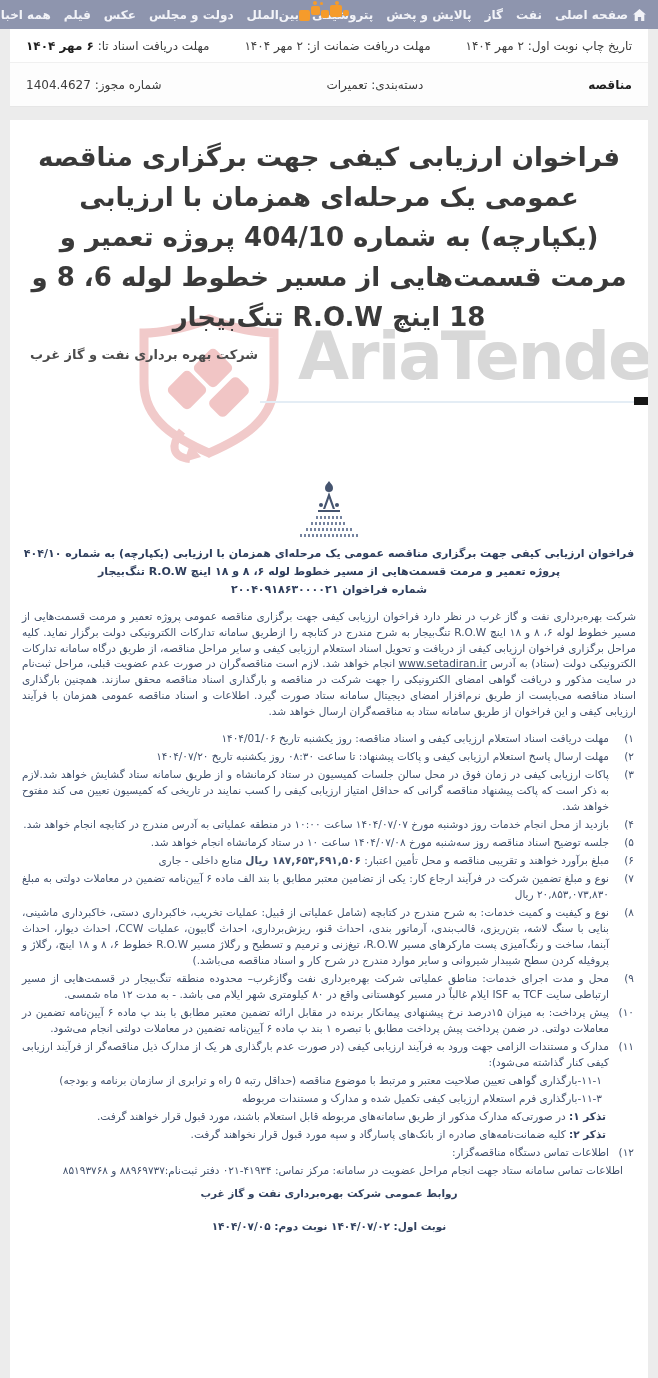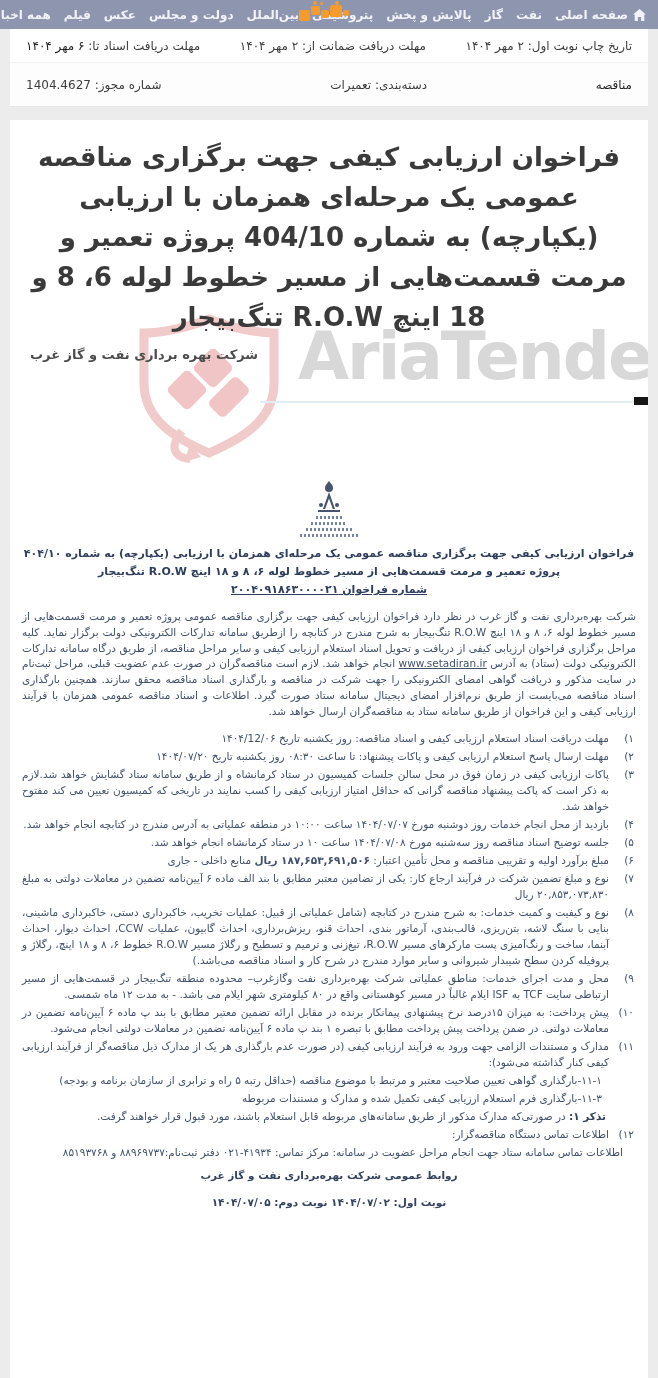--- a/index.html
+++ b/index.html
@@ -25,21 +25,21 @@
   .shana .b5{left:44px;top:9px;width:6px;height:6px}
   .shana .d1{left:14px;top:0;width:4px;height:4px}
   .shana .d2{left:21px;top:1px;width:3px;height:3px}
   .shana .d3{left:36px;top:0;width:4px;height:4px}
   
   .meta-card{background:#fff;margin:0 10px;border-bottom:1px solid #e6e6e6}
   .meta-row{display:flex;justify-content:space-between;align-items:center;font-size:12px;color:#3d3d3d;padding:0 10px}
   .meta-row .cell{padding:0 6px}
   .r1{height:33px;border-bottom:1px solid #f0f0f0}
   .r2{height:43px;background:#fdfdfd}
-  .bold{font-weight:normal;color:#1f1f1f}
+  .bold{font-weight:bold;color:#1f1f1f}
   
   .card{
     background:#fff;margin:13px 10px 0;position:relative;overflow:hidden;
     height:1371px;box-sizing:border-box;border-bottom:1px solid #dedede;
   }
   .title{
     font-size:26px;line-height:40px;font-weight:bold;color:#3a3a3a;
     text-align:center;margin:17px 12px 0;position:relative;z-index:2;
   }
   .company{
@@ -58,31 +58,31 @@
   .scan{
     position:relative;z-index:2;margin:119px 12px 0;
     color:#41506b;font-size:10.5px;line-height:16px;
   }
   .emblem{width:130px;margin:0 auto;text-align:center}
   .emblem svg{display:block;margin:0 auto}
   .cap{height:3px;margin:3px auto 0;background:repeating-linear-gradient(90deg,#5d6e8e 0 2px,rgba(0,0,0,0) 2px 4px);opacity:.85}
   .cap.c1{width:26px}.cap.c2{width:36px}.cap.c3{width:46px}.cap.c4{width:58px}
   .sh{font-weight:bold;text-align:center;color:#2f3e5c;margin:8px 0 0;font-size:11px;line-height:18px}
   .sh + .sh{margin-top:0}
-  .sh3{text-decoration:underline}
+  .sh3{}
   .para{text-align:justify;margin-top:10px;line-height:15.8px}
   .lnk{text-decoration:underline}
   .items{margin-top:5px}
   .item{position:relative;padding-right:27px;margin-top:2px;text-align:justify}
   .item .num{position:absolute;right:2px;top:0}
   .sub{padding-right:34px;margin-top:2px;text-align:right}
   .note{padding-right:30px;margin-top:2px;text-align:right}
   .note b{color:#33415f}
   .contact{padding-right:13px;margin-top:2px;text-align:right}
-  .sig{font-weight:bold;text-align:center;margin-top:11px;color:#33425f}
+  .sig{font-weight:bold;text-align:center;margin-top:17px;color:#33425f}
   .sig.first{margin-top:7px}
   
   .news-code{
     position:absolute;bottom:11px;right:36px;direction:ltr;z-index:2;
     font-size:12px;color:#8793a8;text-align:center;
   }
   .news-code .val{color:#7b89a1;margin-left:4px}
 </style>
 </head>
 <body>
@@ -172,36 +172,37 @@
       <div class="cap c4"></div>
     </div>
 
     <p class="sh">فراخوان ارزیابی کیفی جهت برگزاری مناقصه عمومی یک مرحله‌ای همزمان با ارزیابی (یکپارچه) به شماره ۴۰۴/۱۰</p>
     <p class="sh">پروژه تعمیر و مرمت قسمت‌هایی از مسیر خطوط لوله ۶، ۸ و ۱۸ اینچ R.O.W تنگ‌بیجار</p>
     <p class="sh sh3">شماره فراخوان ۲۰۰۴۰۹۱۸۶۳۰۰۰۰۲۱</p>
 
     <p class="para"><span>شرکت بهره‌برداری نفت و گاز غرب در نظر دارد فراخوان ارزیابی کیفی جهت برگزاری مناقصه عمومی پروژه تعمیر و مرمت قسمت‌هایی از مسیر خطوط لوله ۶، ۸ و ۱۸ اینچ R.O.W تنگ‌بیجار به شرح مندرج در کتابچه را ازطریق سامانه تدارکات الکترونیکی دولت برگزار نماید. کلیه مراحل برگزاری فراخوان ارزیابی کیفی از دریافت و تحویل اسناد استعلام ارزیابی کیفی و سایر مراحل مناقصه، از طریق درگاه سامانه تدارکات الکترونیکی دولت (ستاد) به آدرس </span><span class="lnk">www.setadiran.ir</span><span> انجام خواهد شد. لازم است مناقصه‌گران در صورت عدم عضویت قبلی، مراحل ثبت‌نام در سایت مذکور و دریافت گواهی امضای الکترونیکی را جهت شرکت در مناقصه و بارگذاری اسناد مناقصه محقق سازند. همچنین بارگذاری اسناد مناقصه می‌بایست از طریق نرم‌افزار امضای دیجیتال سامانه ستاد صورت گیرد. اطلاعات و اسناد مناقصه عمومی همزمان با فرآیند ارزیابی کیفی و این فراخوان از طریق سامانه ستاد به مناقصه‌گران ارسال خواهد شد.</span></p>
 
     <div class="items">
-      <div class="item"><span class="num">۱)</span><span>مهلت دریافت اسناد استعلام ارزیابی کیفی و اسناد مناقصه: روز یکشنبه تاریخ ۱۴۰۴/12/۰۶</span></div>
+      <div class="item"><span class="num">۱)</span><span>مهلت دریافت اسناد استعلام ارزیابی کیفی و اسناد مناقصه: روز یکشنبه تاریخ ۱۴۰۴/01/۰۶</span></div>
       <div class="item"><span class="num">۲)</span><span>مهلت ارسال پاسخ استعلام ارزیابی کیفی و پاکات پیشنهاد: تا ساعت ۰۸:۳۰ روز یکشنبه تاریخ ۱۴۰۴/۰۷/۲۰</span></div>
       <div class="item"><span class="num">۳)</span><span>پاکات ارزیابی کیفی در زمان فوق در محل سالن جلسات کمیسیون در ستاد کرمانشاه و از طریق سامانه ستاد گشایش خواهد شد.لازم به ذکر است که پاکت پیشنهاد مناقصه گرانی که حداقل امتیاز ارزیابی کیفی را کسب نمایند در تاریخی که کمیسیون تعیین می کند مفتوح خواهد شد.</span></div>
       <div class="item"><span class="num">۴)</span><span>بازدید از محل انجام خدمات روز دوشنبه مورخ ۱۴۰۴/۰۷/۰۷ ساعت ۱۰:۰۰ در منطقه عملیاتی به آدرس مندرج در کتابچه انجام خواهد شد.</span></div>
       <div class="item"><span class="num">۵)</span><span>جلسه توضیح اسناد مناقصه روز سه‌شنبه مورخ ۱۴۰۴/۰۷/۰۸ ساعت ۱۰ در ستاد کرمانشاه انجام خواهد شد.</span></div>
-      <div class="item"><span class="num">۶)</span><span>مبلغ برآورد اولیه و تقریبی مناقصه و محل تأمین اعتبار: </span><b>۱۸۷,۶۵۳,۶۹۱,۵۰۶ ریال</b><span> منابع داخلی - جاری</span></div>
+      <div class="item"><span class="num">۶)</span><span>مبلغ برآورد خواهند و تقریبی مناقصه و محل تأمین اعتبار: </span><b>۱۸۷,۶۵۳,۶۹۱,۵۰۶ ریال</b><span> منابع داخلی - جاری</span></div>
       <div class="item"><span class="num">۷)</span><span>نوع و مبلغ تضمین شرکت در فرآیند ارجاع کار: یکی از تضامین معتبر مطابق با بند الف ماده ۶ آیین‌نامه تضمین در معاملات دولتی به مبلغ ۲۰,۸۵۳,۰۷۳,۸۳۰ ریال</span></div>
       <div class="item"><span class="num">۸)</span><span>نوع و کیفیت و کمیت خدمات: به شرح مندرج در کتابچه (شامل عملیاتی از قبیل: عملیات تخریب، خاکبرداری دستی، خاکبرداری ماشینی، بنایی با سنگ لاشه، بتن‌ریزی، قالب‌بندی، آرماتور بندی، احداث قنو، ریزش‌برداری، احداث گابیون، عملیات CCW، احداث دیوار، احداث آبنما، ساخت و رنگ‌آمیزی پست مارکرهای مسیر R.O.W، تیغ‌زنی و ترمیم و تسطیح و رگلاژ مسیر R.O.W خطوط ۶، ۸ و ۱۸ اینچ، رگلاژ و پروفیله کردن سطح شیبدار شیروانی و سایر موارد مندرج در شرح کار و اسناد مناقصه می‌باشد.)</span></div>
       <div class="item"><span class="num">۹)</span><span>محل و مدت اجرای خدمات: مناطق عملیاتی شرکت بهره‌برداری نفت وگازغرب– محدوده منطقه تنگ‌بیجار در قسمت‌هایی از مسیر ارتباطی سایت TCF به ISF ایلام غالباً در مسیر کوهستانی واقع در ۸۰ کیلومتری شهر ایلام می باشد. - به مدت ۱۲ ماه شمسی.</span></div>
       <div class="item"><span class="num">۱۰)</span><span>پیش پرداخت: به میزان ۱۵درصد نرخ پیشنهادی پیمانکار برنده در مقابل ارائه تضمین معتبر مطابق با بند پ ماده ۶ آیین‌نامه تضمین در معاملات دولتی. در ضمن پرداخت پیش پرداخت مطابق با تبصره ۱ بند پ ماده ۶ آیین‌نامه تضمین در معاملات دولتی انجام می‌شود.</span></div>
       <div class="item"><span class="num">۱۱)</span><span>مدارک و مستندات الزامی جهت ورود به فرآیند ارزیابی کیفی (در صورت عدم بارگذاری هر یک از مدارک ذیل مناقصه‌گر از فرآیند ارزیابی کیفی کنار گذاشته می‌شود):</span></div>
 
       <div class="sub">۱۱-۱-بارگذاری گواهی تعیین صلاحیت معتبر و مرتبط با موضوع مناقصه (حداقل رتبه ۵ راه و ترابری از سازمان برنامه و بودجه)</div>
       <div class="sub">۱۱-۳-بارگذاری فرم استعلام ارزیابی کیفی تکمیل شده و مدارک و مستندات مربوطه</div>
 
       <div class="note"><b>تذکر ۱:</b><span> در صورتی‌که مدارک مذکور از طریق سامانه‌های مربوطه قابل استعلام باشند، مورد قبول قرار خواهند گرفت.</span></div>
+      <div class="note"><b>تذکر ۲:</b><span> کلیه ضمانت‌نامه‌های صادره از بانک‌های پاسارگاد و سپه مورد قبول قرار نخواهند گرفت.</span></div>
 
       <div class="item"><span class="num">۱۲)</span><span>اطلاعات تماس دستگاه مناقصه‌گزار:</span></div>
 
       <div class="contact">اطلاعات تماس سامانه ستاد جهت انجام مراحل عضویت در سامانه: مرکز تماس: ۴۱۹۳۴-۰۲۱ دفتر ثبت‌نام:۸۸۹۶۹۷۳۷ و ۸۵۱۹۳۷۶۸</div>
     </div>
 
     <p class="sig first">روابط عمومی شرکت بهره‌برداری نفت و گاز غرب</p>
     <p class="sig">نوبت اول: ۱۴۰۴/۰۷/۰۲   نوبت دوم: ۱۴۰۴/۰۷/۰۵</p>
   </div>
 

